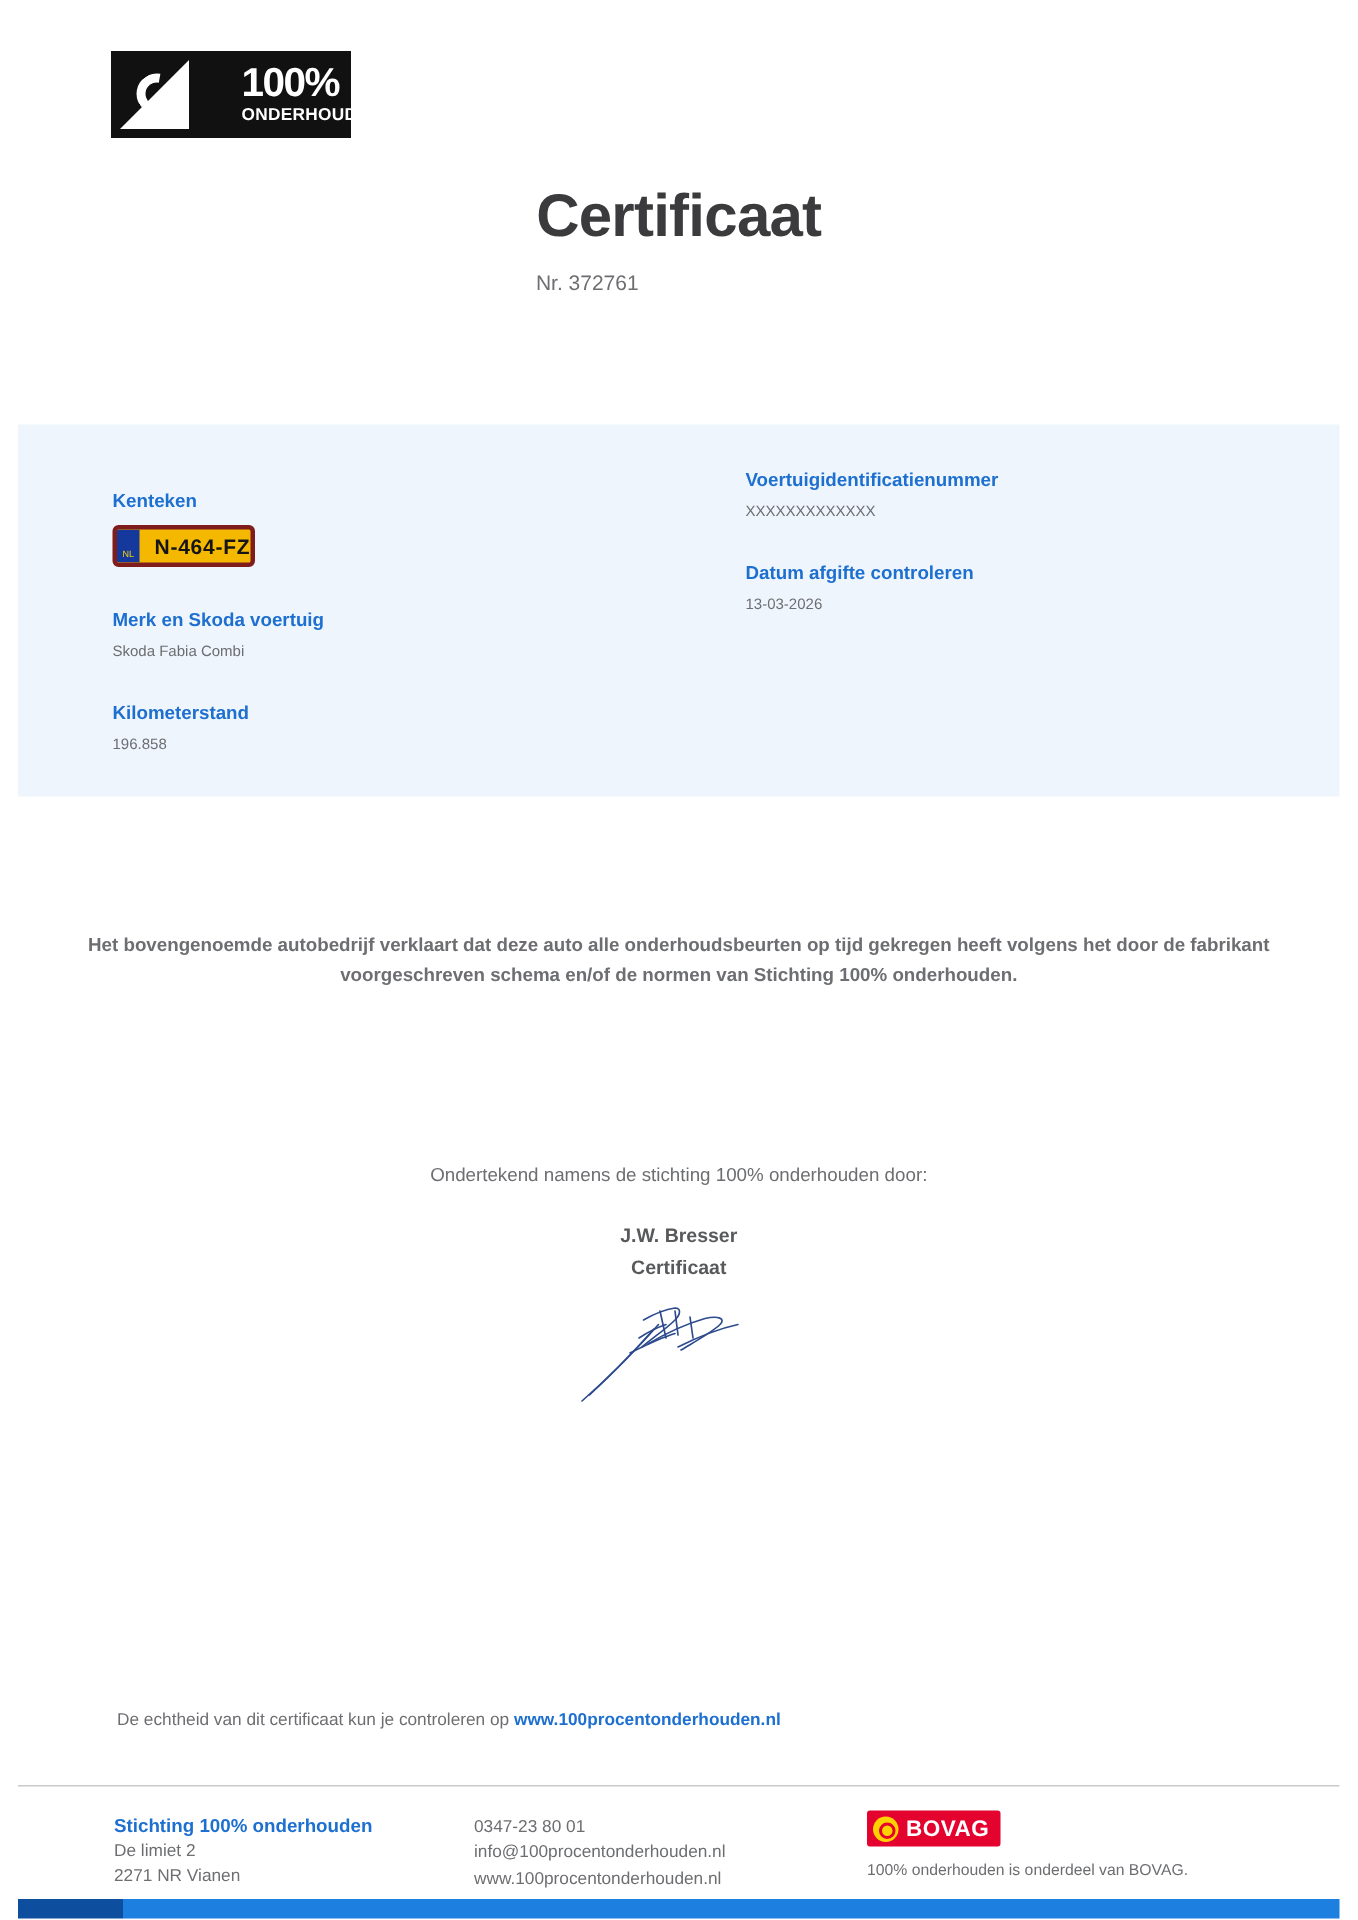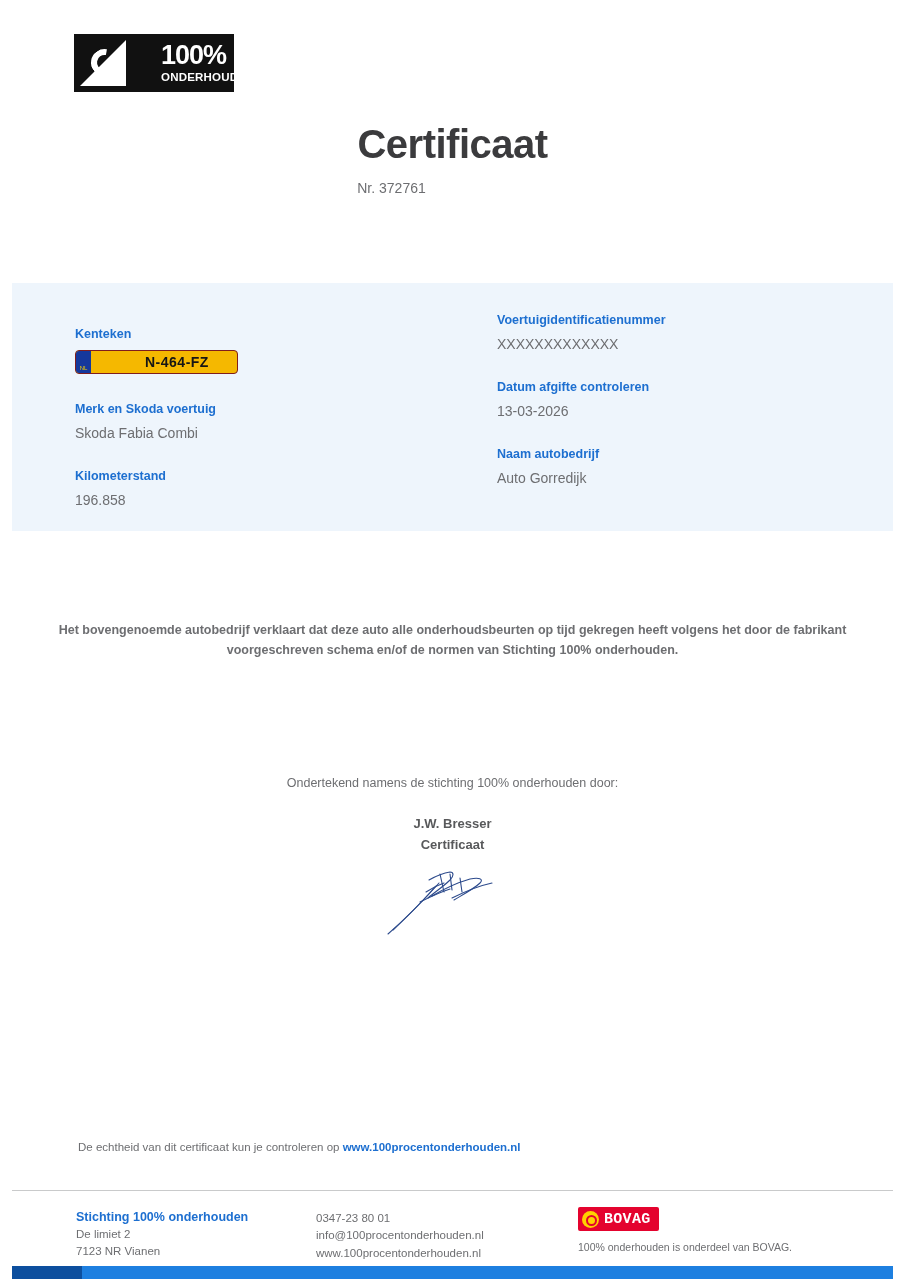--- a/index.html
+++ b/index.html
@@ -112,35 +112,34 @@
 
   .field { margin-bottom: 28px; }
   .field:last-child { margin-bottom: 0; }
   .field-label {
     font-size: 12.5px;
     font-weight: bold;
     color: #1d6fd0;
     margin-bottom: 9px;
   }
   .field-value {
-    font-size: 14px;
+    font-size: 10px;
     color: #6d6e71;
   }
 
   
   .plate {
     display: inline-flex;
     align-items: center;
     background: #f5b800;
-    border: 1px solid #7f1d1d;
+    border: 3px solid #7f1d1d;
     border-radius: 4px;
     height: 22px;
-    padding-right: 28px;
+    padding-right: 0;
     overflow: hidden;
-    gap: 44px;
   }
   .plate-eu {
     width: 15px;
     height: 22px;
     background: #15389c;
     color: #f5d000;
     font-size: 6px;
     display: flex;
     align-items: flex-end;
     justify-content: center;
@@ -252,21 +251,20 @@
     left: 578px;
     top: 1207px;
   }
   .bovag {
     display: inline-flex;
     align-items: center;
     background: #e4032e;
     height: 24px;
     padding: 0 8px 0 4px;
     border-radius: 2px;
-    font-family: Liberation Mono, monospace;
   }
   .bovag-dot {
     width: 17px;
     height: 17px;
     border-radius: 50%;
     background: #ffd100;
     display: inline-block;
     position: relative;
   }
   .bovag-dot::after {
@@ -355,24 +353,20 @@
     <div class="field">
       <div class="field-label">Voertuigidentificatienummer</div>
       <div class="field-value">XXXXXXXXXXXXX</div>
     </div>
 
     <div class="field">
       <div class="field-label">Datum afgifte controleren</div>
       <div class="field-value">13-03-2026</div>
     </div>
 
-    <div class="field">
-      <div class="field-label">Naam autobedrijf</div>
-      <div class="field-value">Auto Gorredijk</div>
-    </div>
 
   </div>
 </div>
 
 <div class="declaration">Het bovengenoemde autobedrijf verklaart dat deze auto alle onderhoudsbeurten op tijd gekregen heeft volgens het door de fabrikant voorgeschreven schema en/of de normen van Stichting 100% onderhouden.</div>
 
 <div class="signed-by">Ondertekend namens de stichting 100% onderhouden door:</div>
 <div class="signer-name">J.W. Bresser</div>
 <div class="signer-role">Certificaat</div>
 
@@ -393,21 +387,21 @@
 
 <div class="authenticity">
   <span>De echtheid van dit certificaat kun je controleren op </span><a href="#">www.100procentonderhouden.nl</a>
 </div>
 
 <div class="footer-rule"></div>
 
 <div class="footer-col-1">
   <div class="strong">Stichting 100% onderhouden</div>
   <div>De limiet 2</div>
-  <div>7123 NR Vianen</div>
+  <div>2271 NR Vianen</div>
 </div>
 
 <div class="footer-col-2">
   <div>0347-23 80 01</div>
   <div>info@100procentonderhouden.nl</div>
   <div>www.100procentonderhouden.nl</div>
 </div>
 
 <div class="footer-col-3">
   <div class="bovag">

